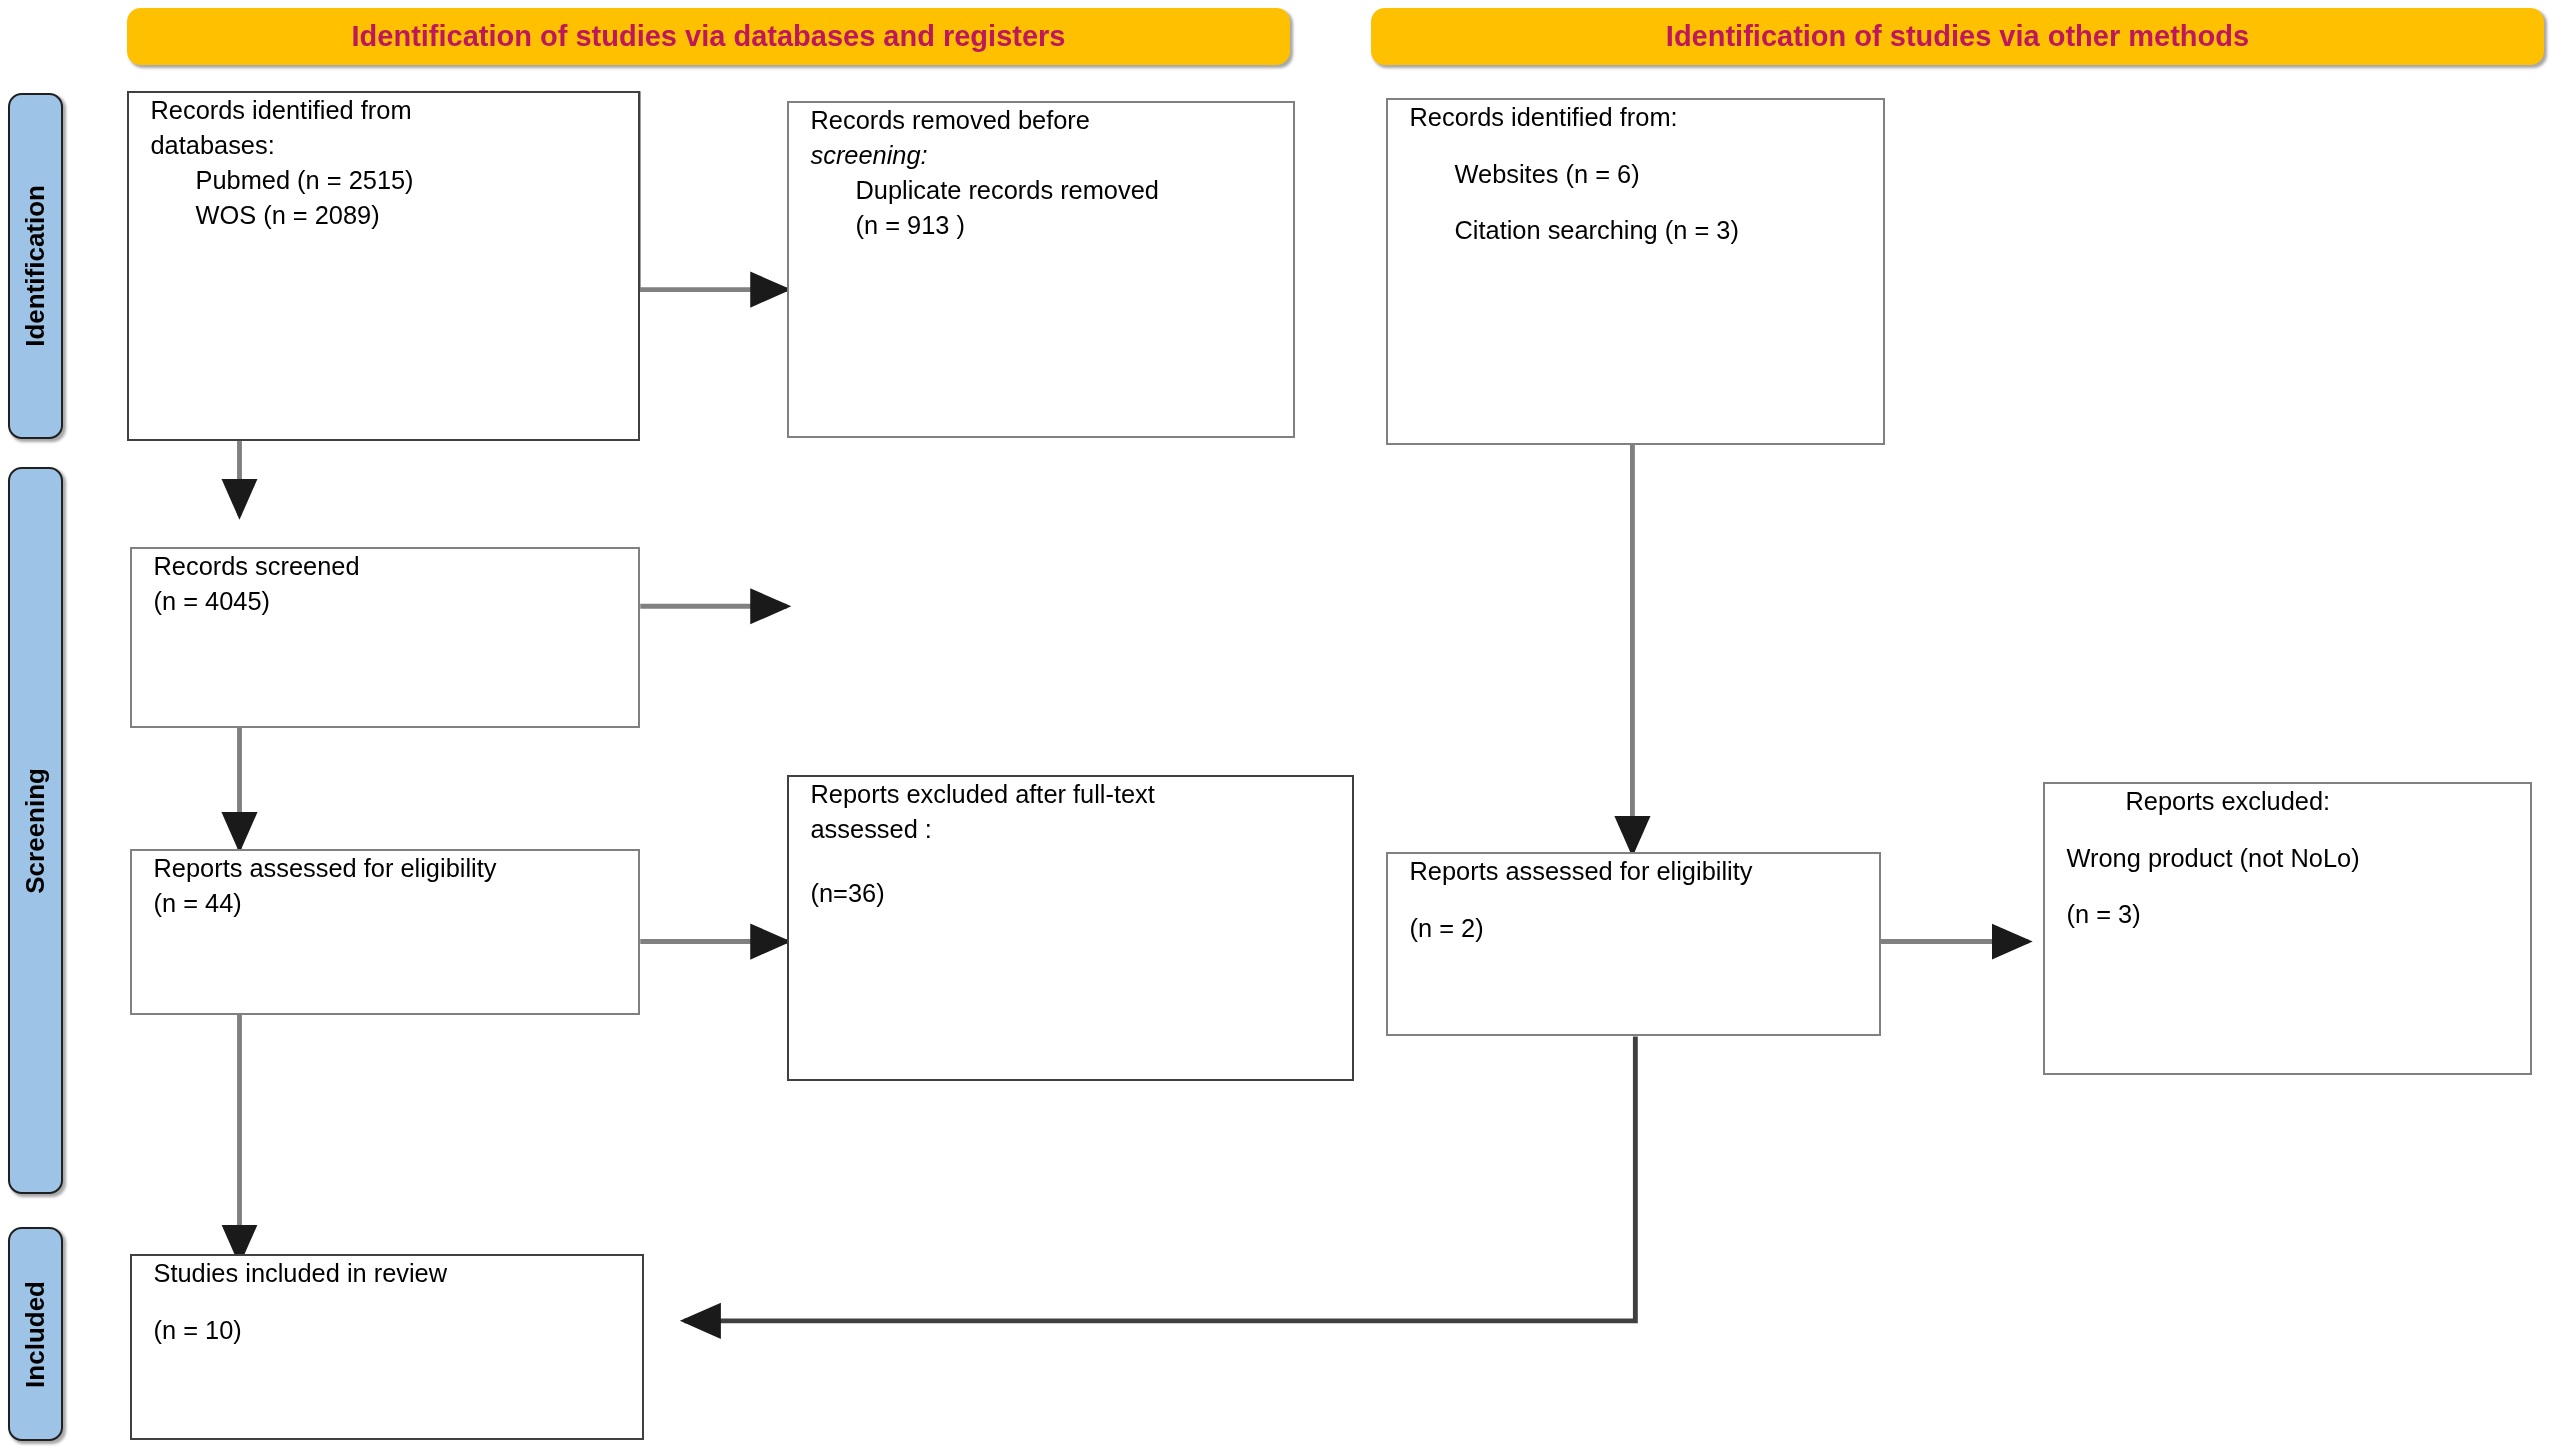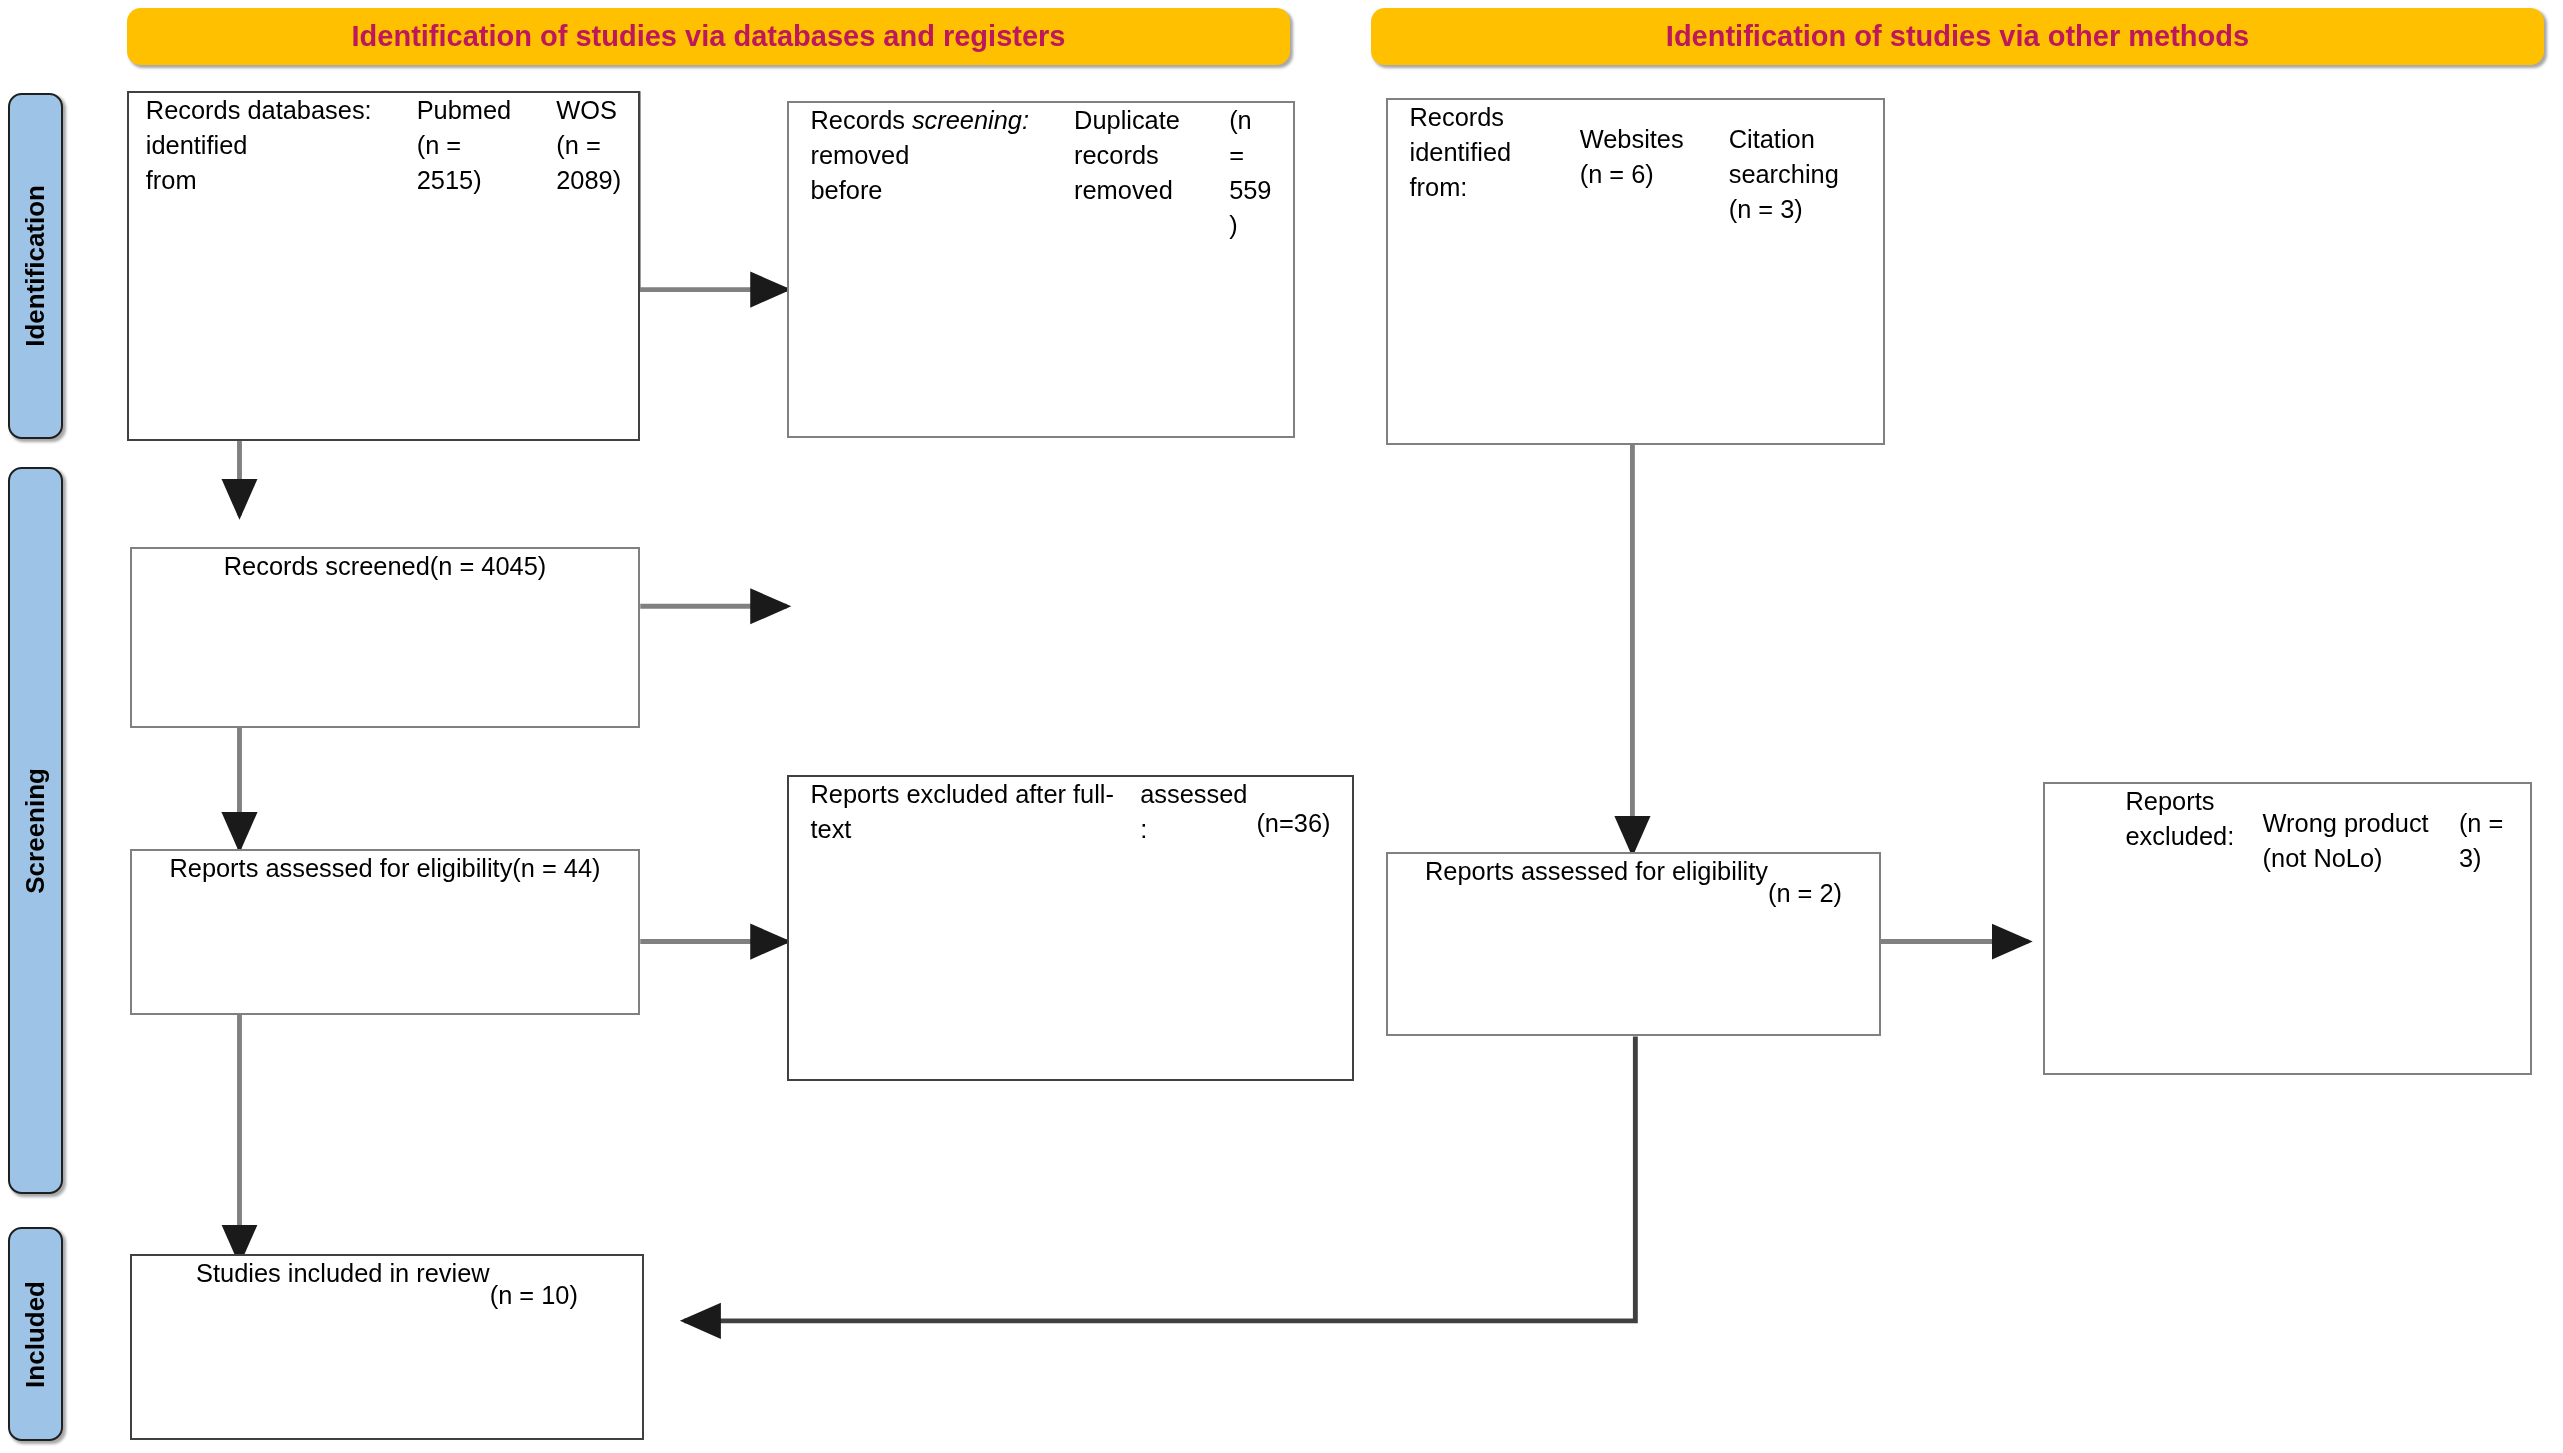--- a/index.html
+++ b/index.html
@@ -69,22 +69,21 @@
     white-space: nowrap;
   }
 
   
   .box {
     position: absolute;
     background: #FFFFFF;
     border: 2px solid #808080;
     box-sizing: border-box;
     display: flex;
-    flex-direction: row;
-    justify-content: center;
+    flex-direction: column;
     padding: 0 21.5px;
   }
   .box.dark { border-color: #404040; }
   .box .line {
     font-size: 25.4px;
     line-height: 1.38;
     color: #000000;
     white-space: pre-wrap;
   }
   .box .line.indent  { padding-left: 45px; }
@@ -149,21 +148,21 @@
     <div class="line">Records identified from</div>
     <div class="line">databases:</div>
     <div class="line indent">Pubmed (n = 2515)</div>
     <div class="line indent">WOS (n = 2089)</div>
   </div>
 
   <div class="box" style="left:787px; top:101px; width:508px; height:337px;">
     <div class="line">Records removed before</div>
     <div class="line it">screening:</div>
     <div class="line indent">Duplicate records removed</div>
-    <div class="line indent">(n = 559 )</div>
+    <div class="line indent">(n = 913 )</div>
   </div>
 
   <div class="box" style="left:1386px; top:98px; width:499px; height:347px;">
     <div class="line">Records identified from:</div>
     <div class="line indent gap-sm">Websites (n = 6)</div>
     <div class="line indent gap-sm">Citation searching (n = 3)</div>
   </div>
 
   <div class="box" style="left:130px; top:515px; width:510px; height:181px;margin-top:32px;">
     <div class="line">Records screened</div>

